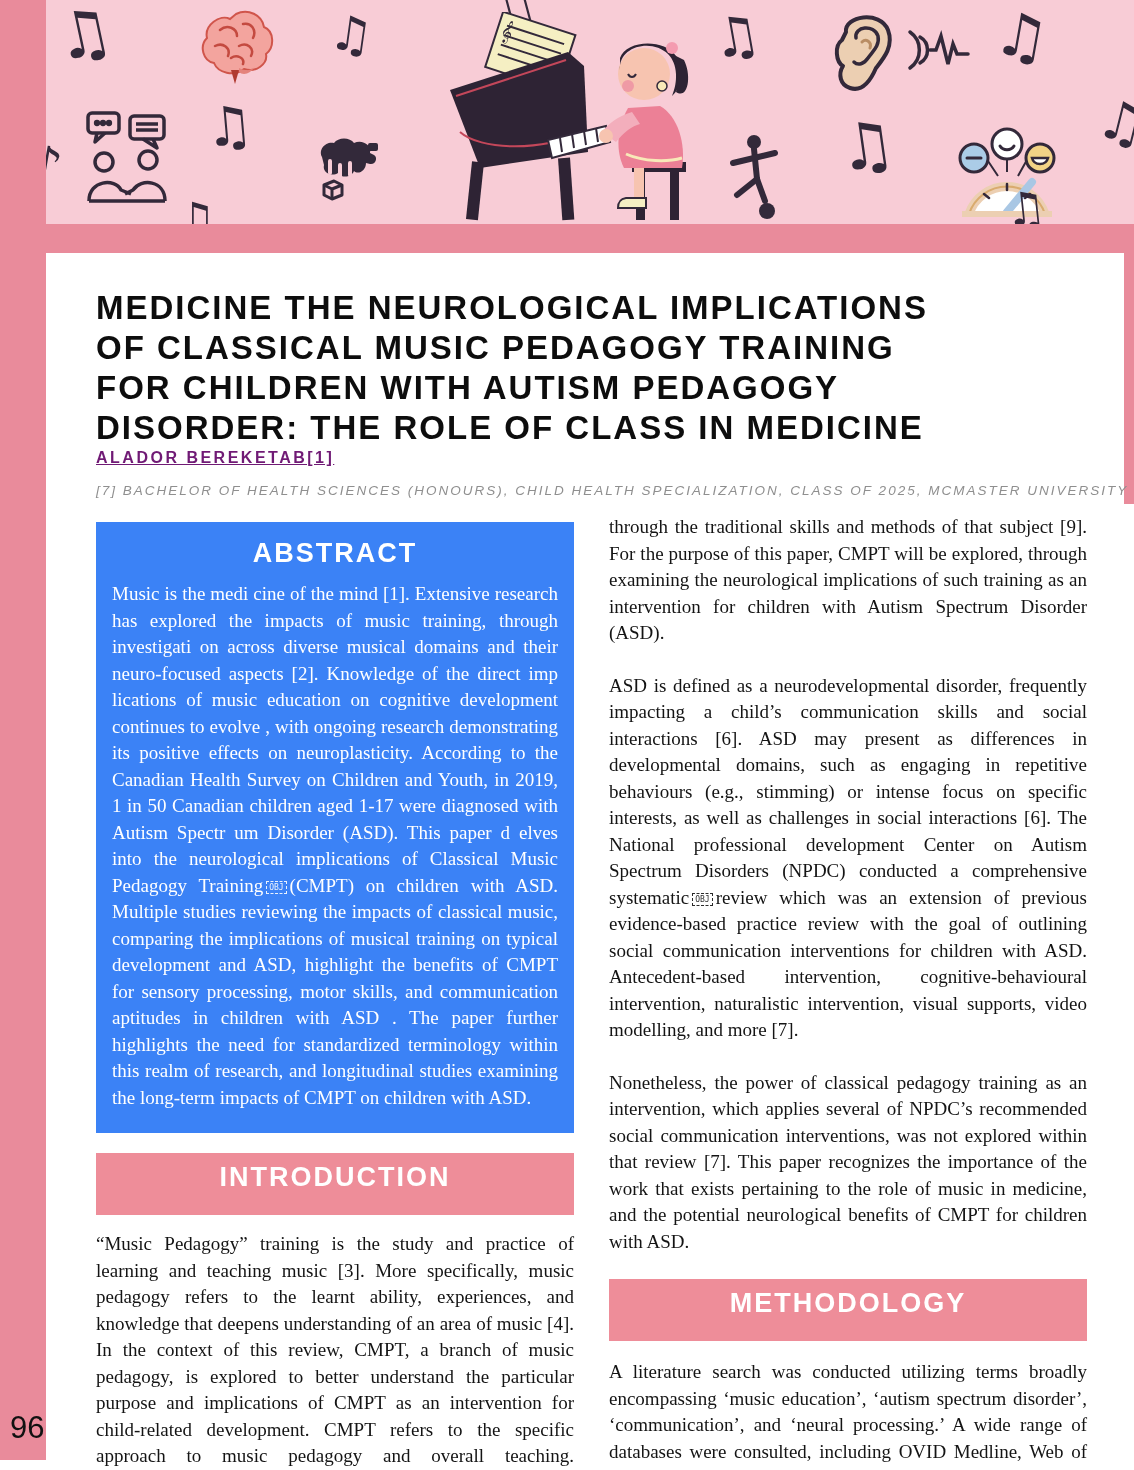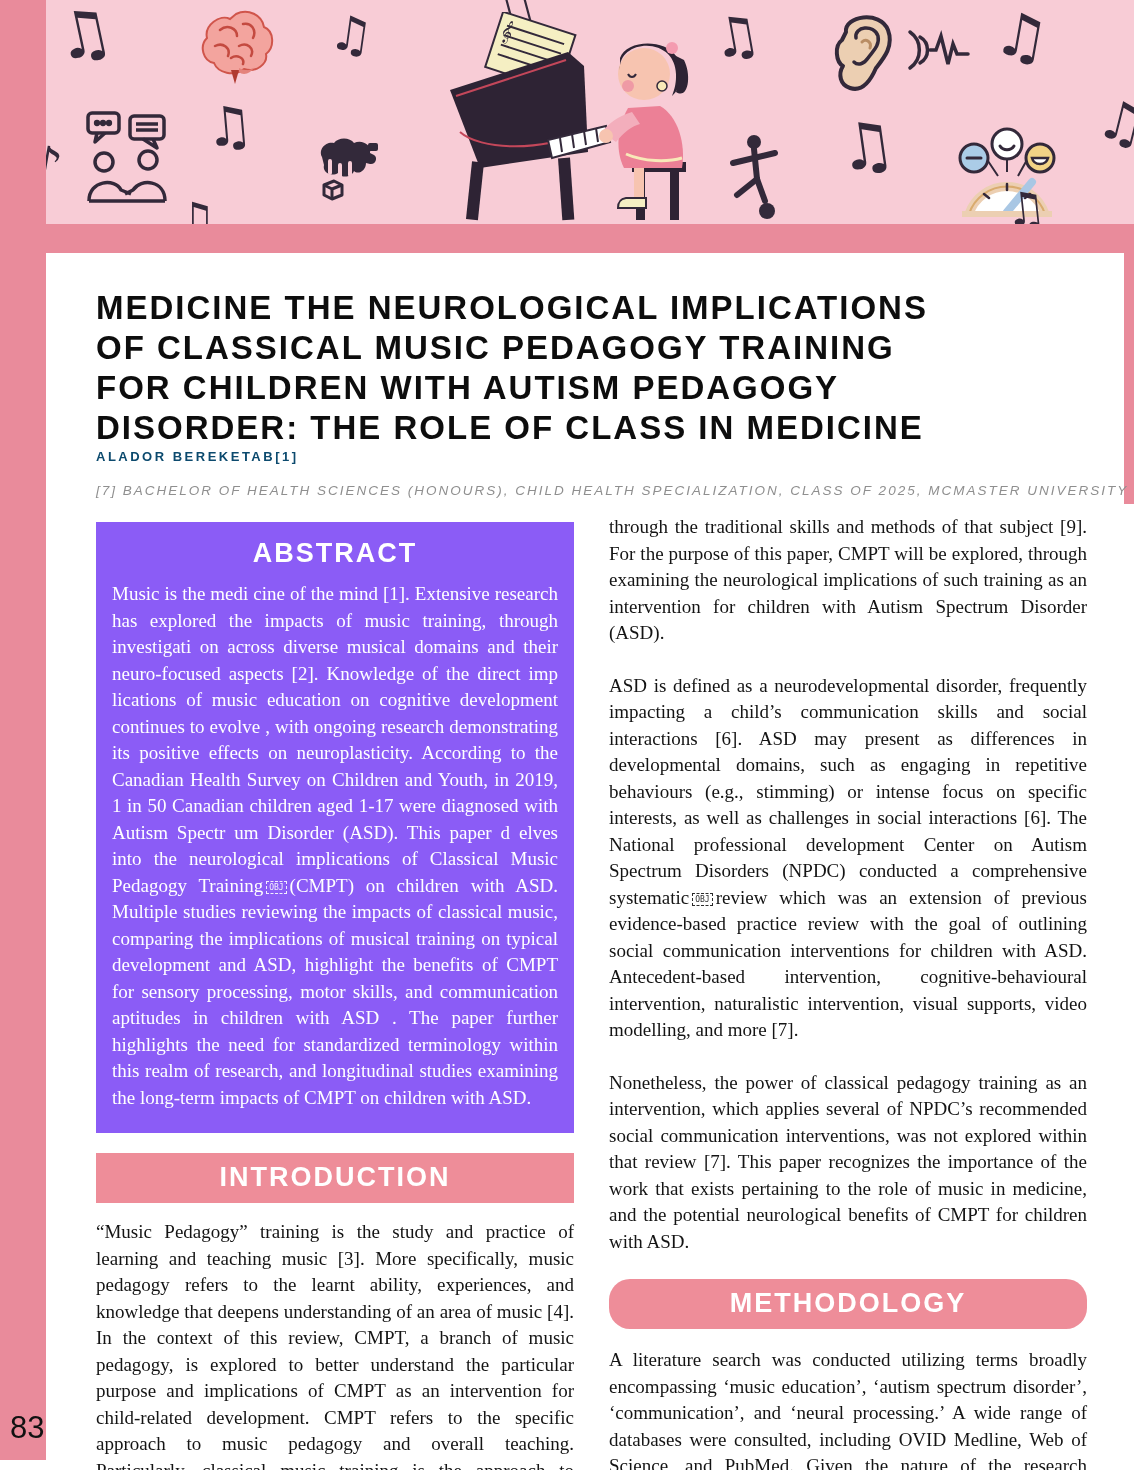--- a/index.html
+++ b/index.html
@@ -15,41 +15,41 @@
   .banner-band{position:absolute;left:46px;top:224px;width:1088px;height:29px;background:#e98b9b;}
   .bicon{position:absolute;}
   .note{position:absolute;color:#33293a;font-family:"DejaVu Sans", sans-serif;line-height:1;}
 
   
   .title{position:absolute;left:96px;top:266px;width:1000px;
          font-family:"Liberation Sans", sans-serif;font-weight:bold;
          font-size:33px;line-height:40px;letter-spacing:2px;color:#0d0d0d;}
   .title span{display:block;white-space:nowrap;}
   .author{position:absolute;left:96px;top:449px;font-family:"Liberation Sans", sans-serif;
-          font-weight:bold;font-size:13px;letter-spacing:2.5px;color:#0c4a6e;}
+          font-weight:bold;font-size:16px;letter-spacing:2.5px;color:#701a75;text-decoration:underline;}
   .affiliation{position:absolute;left:96px;top:483px;font-family:"Liberation Sans", sans-serif;
           font-style:italic;font-size:13.5px;letter-spacing:2px;color:#8f8f8f;white-space:nowrap;}
 
   
   .col{position:absolute;width:478px;}
   .col-left{left:96px;top:522px;}
   .col-right{left:609px;top:514px;}
   .body-text{font-size:19px;line-height:26.5px;text-align:justify;color:#141414;}
   .para-gap{height:26px;}
 
-  .abstract-box{background:#8b5cf6;color:#ffffff;padding:12px 16px 22px 16px;}
+  .abstract-box{background:#3b82f6;color:#ffffff;padding:12px 16px 22px 16px;}
   .abstract-box .body-text{color:#ffffff;}
   .bar{background:#ee8d99;color:#ffffff;text-align:center;
        font-family:"Liberation Sans", sans-serif;font-weight:bold;
-       font-size:27px;letter-spacing:2px;padding:9px 0 10px 0;}
+       font-size:27px;letter-spacing:2px;padding:9px 0 22px 0;}
   .box-heading{text-align:center;font-family:"Liberation Sans", sans-serif;font-weight:bold;
        font-size:27px;letter-spacing:2px;margin:4px 0 12px 0;}
   .intro-bar{margin-top:20px;}
   .intro-text{margin-top:16px;}
-  .method-bar{margin-top:24px;border-radius:21px;}
+  .method-bar{margin-top:24px;}
   .method-text{margin-top:18px;}
 
   .obj{display:inline-block;border:1px dashed currentColor;font-family:"DejaVu Sans Mono", monospace;
        font-size:8px;line-height:9px;padding:1px 2px;margin:0 3px;opacity:.9;letter-spacing:0;
        vertical-align:baseline;position:relative;top:-2px;}
 
   .page-number{position:absolute;left:10px;top:1410px;font-family:"Liberation Sans", sans-serif;
        font-size:31px;color:#111;}
 </style>
 </head>
@@ -233,14 +233,14 @@
     <div class="body-text">through the traditional skills and methods of that subject [9]. For the purpose of this paper, CMPT will be explored, through examining the neurological implications of such training as an intervention for children with Autism Spectrum Disorder (ASD).</div>
     <div class="para-gap"></div>
     <div class="body-text"><span>ASD is defined as a neurodevelopmental disorder, frequently impacting a child’s communication skills and social interactions [6]. ASD may present as differences in developmental domains, such as engaging in repetitive behaviours (e.g., stimming) or intense focus on specific interests, as well as challenges in social interactions [6]. The National professional development Center on Autism Spectrum Disorders (NPDC) conducted a comprehensive systematic</span><span class="obj">OBJ</span><span>review which was an extension of previous evidence-based practice review with the goal of outlining social communication interventions for children with ASD. Antecedent-based intervention, cognitive-behavioural intervention, naturalistic intervention, visual supports, video modelling, and more [7].</span></div>
     <div class="para-gap"></div>
     <div class="body-text">Nonetheless, the power of classical pedagogy training as an intervention, which applies several of NPDC’s recommended social communication interventions, was not explored within that review [7]. This paper recognizes the importance of the work that exists pertaining to the role of music in medicine, and the potential neurological benefits of CMPT for children with ASD.</div>
 
     <div class="bar method-bar">METHODOLOGY</div>
     <div class="body-text method-text">A literature search was conducted utilizing terms broadly encompassing ‘music education’, ‘autism spectrum disorder’, ‘communication’, and ‘neural processing.’ A wide range of databases were consulted, including OVID Medline, Web of Science, and PubMed. Given the nature of the research landscape, several journals were used. In</div>
   </div>
 
-  <div class="page-number">83</div>
+  <div class="page-number">96</div>
 </div>
 
 </body></html>

